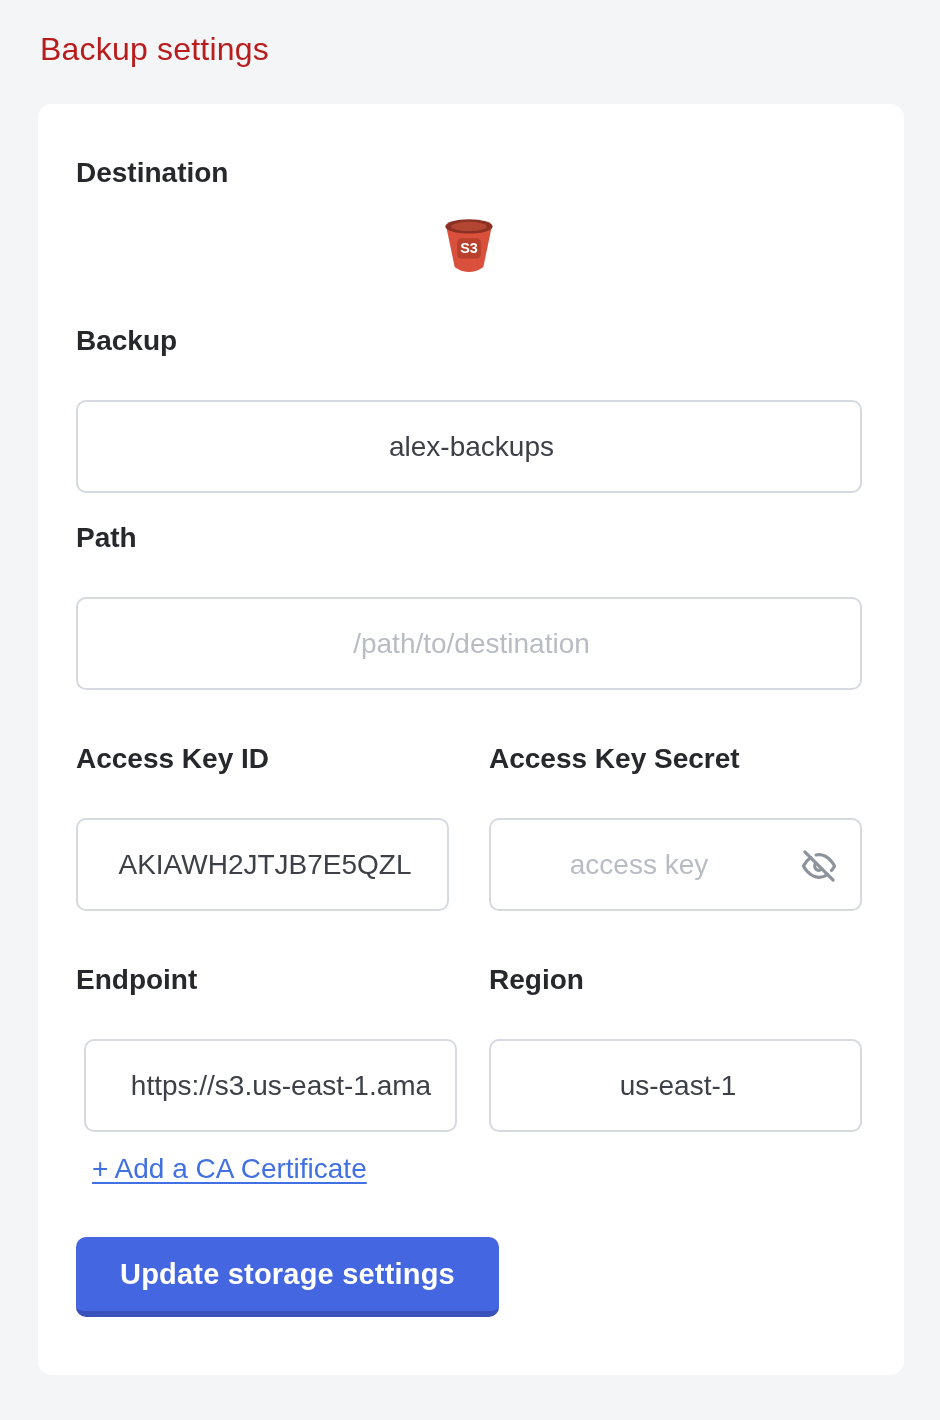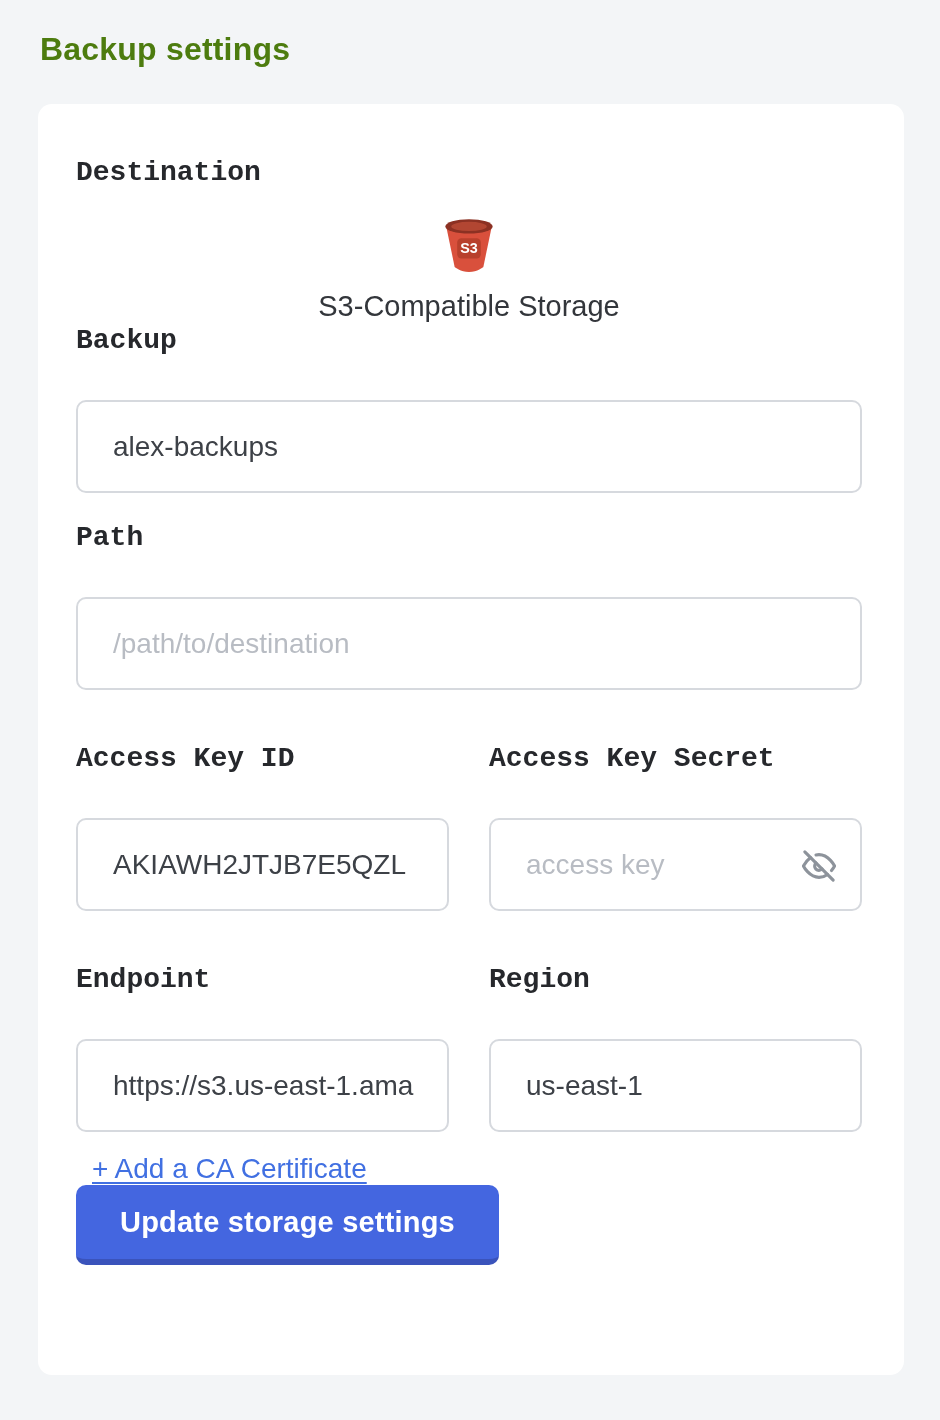--- a/index.html
+++ b/index.html
@@ -6,36 +6,35 @@
   html, body { margin: 0; padding: 0; }
   body {
     width: 940px; height: 1420px;
     background: #f3f5f7;
     font-family: "Liberation Sans", sans-serif;
     color: #2b2e33;
   }
   .page { padding: 26px 36px 0 38px; }
   .page-title {
     margin: 0 0 0 2px;
-    font-size: 32px; font-weight: 700; line-height: 46px;
-    color: #4d7c0f; letter-spacing: 0.2px;
+    font-size: 32px; font-weight: 400; line-height: 46px;
+    color: #b91c1c; letter-spacing: 0.2px;
   }
   .card {
     margin-top: 32px;
     background: #ffffff;
     border-radius: 14px;
     padding: 52px 42px 38px 38px;
     width: 866px;
     min-height: 1271px;
   }
   .field-label {
     display: block;
     font-size: 28px; font-weight: 700; line-height: 34px;
     color: #26282c;
-    font-family: Liberation Mono, monospace;
   }
   .destination-row {
     margin-top: 26px;
     display: flex; align-items: center; gap: 16px;
     height: 58px;
     flex-direction: column;
   }
   .s3-icon { width: 54px; height: 58px; display: inline-flex; }
   .destination-text { font-size: 29px; color: #33363b; }
   .mt-section { margin-top: 50px; }
@@ -44,20 +43,21 @@
     display: block;
     margin-top: 42px;
     width: 100%; height: 93px;
     border: 2px solid #d6d9de;
     border-radius: 10px;
     background: #ffffff;
     padding: 0 30px 0 35px;
     font-family: "Liberation Sans", sans-serif;
     font-size: 28px; color: #3d4147;
     outline: none;
+    text-align: center;
   }
   .text-input::placeholder { color: #b8bcc3; opacity: 1; }
   .two-col {
     display: flex; gap: 40px;
     margin-top: 52px;
   }
   .col { flex: 1; min-width: 0; }
   .input-wrap { position: relative; }
   .eye-toggle {
     position: absolute; right: 24px; top: 50%;
@@ -71,20 +71,21 @@
   .ca-link {
     display: inline-block;
     margin: 20px 0 0 16px;
     font-size: 28px; line-height: 33px;
     color: #4170e2;
     text-decoration: underline;
     text-underline-offset: 4px;
   }
   .submit-btn {
     display: block;
+    margin-top: 52px;
     border: none;
     border-bottom: 6px solid #3a53bb;
     border-radius: 10px;
     background: #4466e0;
     color: #ffffff;
     font-family: "Liberation Sans", sans-serif;
     font-size: 29px; font-weight: 700;
     padding: 0 44px;
     height: 80px;
     line-height: 74px;
@@ -106,21 +107,20 @@
     <div class="destination-row">
       <span class="s3-icon">
         <svg viewBox="0 0 64 68" width="54" height="58" aria-hidden="true">
           <path d="M5 12 L15 60 C15 60 22 66 32 66 C42 66 49 60 49 60 L59 12 Z" fill="#d9503c"></path>
           <ellipse cx="32" cy="12" rx="28" ry="8.5" fill="#8c3123"></ellipse>
           <ellipse cx="32" cy="12" rx="21" ry="5.5" fill="#b24632"></ellipse>
           <rect x="18" y="26" width="28" height="24" rx="5" fill="#b8402c"></rect>
           <text x="32" y="44" text-anchor="middle" font-family="Liberation Sans, sans-serif" font-size="17" font-weight="bold" fill="#ffffff">S3</text>
         </svg>
       </span>
-      <span class="destination-text">S3-Compatible Storage</span>
     </div>
 
     <label class="field-label mt-section">Backup</label>
     <input class="text-input" type="text" value="alex-backups" style="">
 
     <label class="field-label mt-section2">Path</label>
     <input class="text-input" type="text" placeholder="/path/to/destination" style="">
 
     <div class="two-col">
       <div class="col">
@@ -139,21 +139,21 @@
               <line x1="2" y1="2" x2="22" y2="22"></line>
             </svg>
           </span>
         </div>
       </div>
     </div>
 
     <div class="two-col">
       <div class="col">
         <label class="field-label">Endpoint</label>
-        <input class="text-input" type="text" style="padding-right: 14px;" value="https://s3.us-east-1.ama">
+        <input class="text-input" type="text" style="padding-right: 14px; margin-left: 8px;" value="https://s3.us-east-1.ama">
       </div>
       <div class="col">
         <label class="field-label">Region</label>
         <input class="text-input" type="text" value="us-east-1" style="">
       </div>
     </div>
 
     <a class="ca-link" href="#">+ Add a CA Certificate</a>
 
     <button class="submit-btn" type="button">Update storage settings</button>

